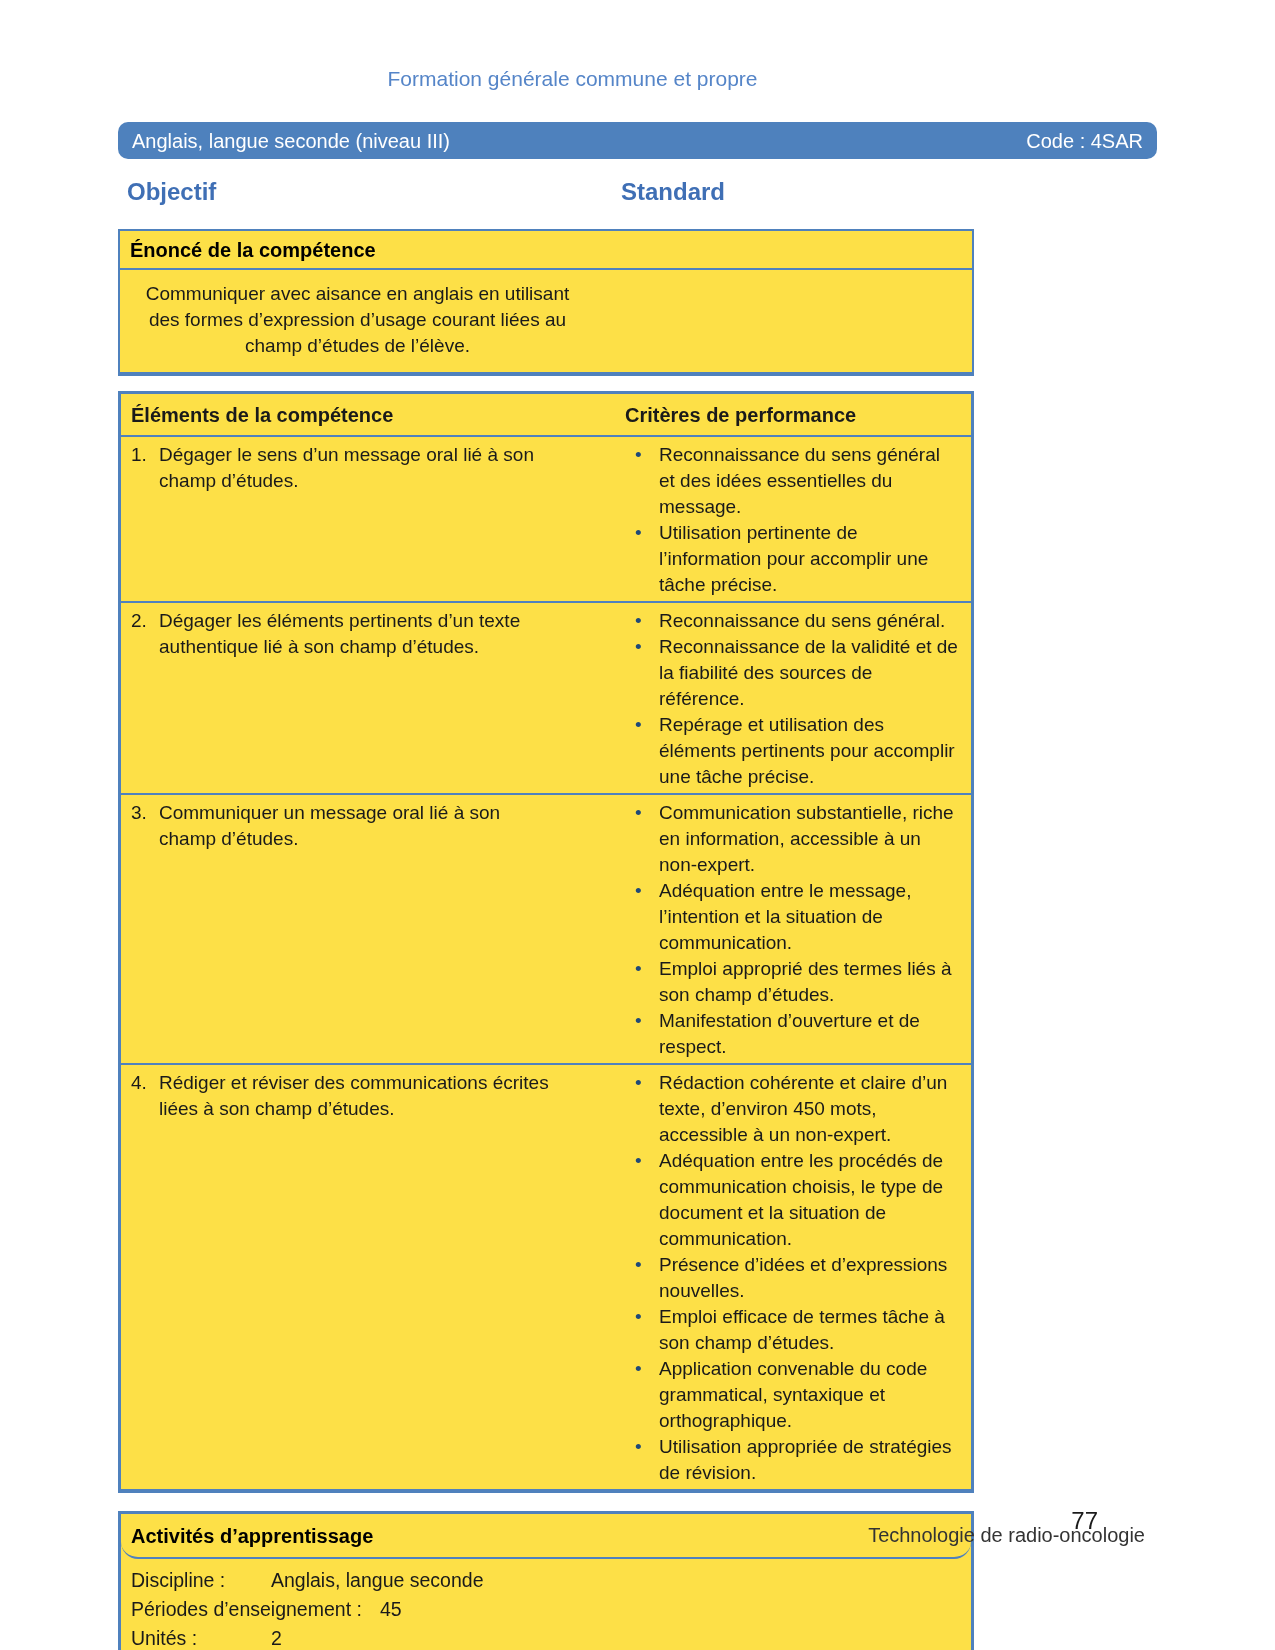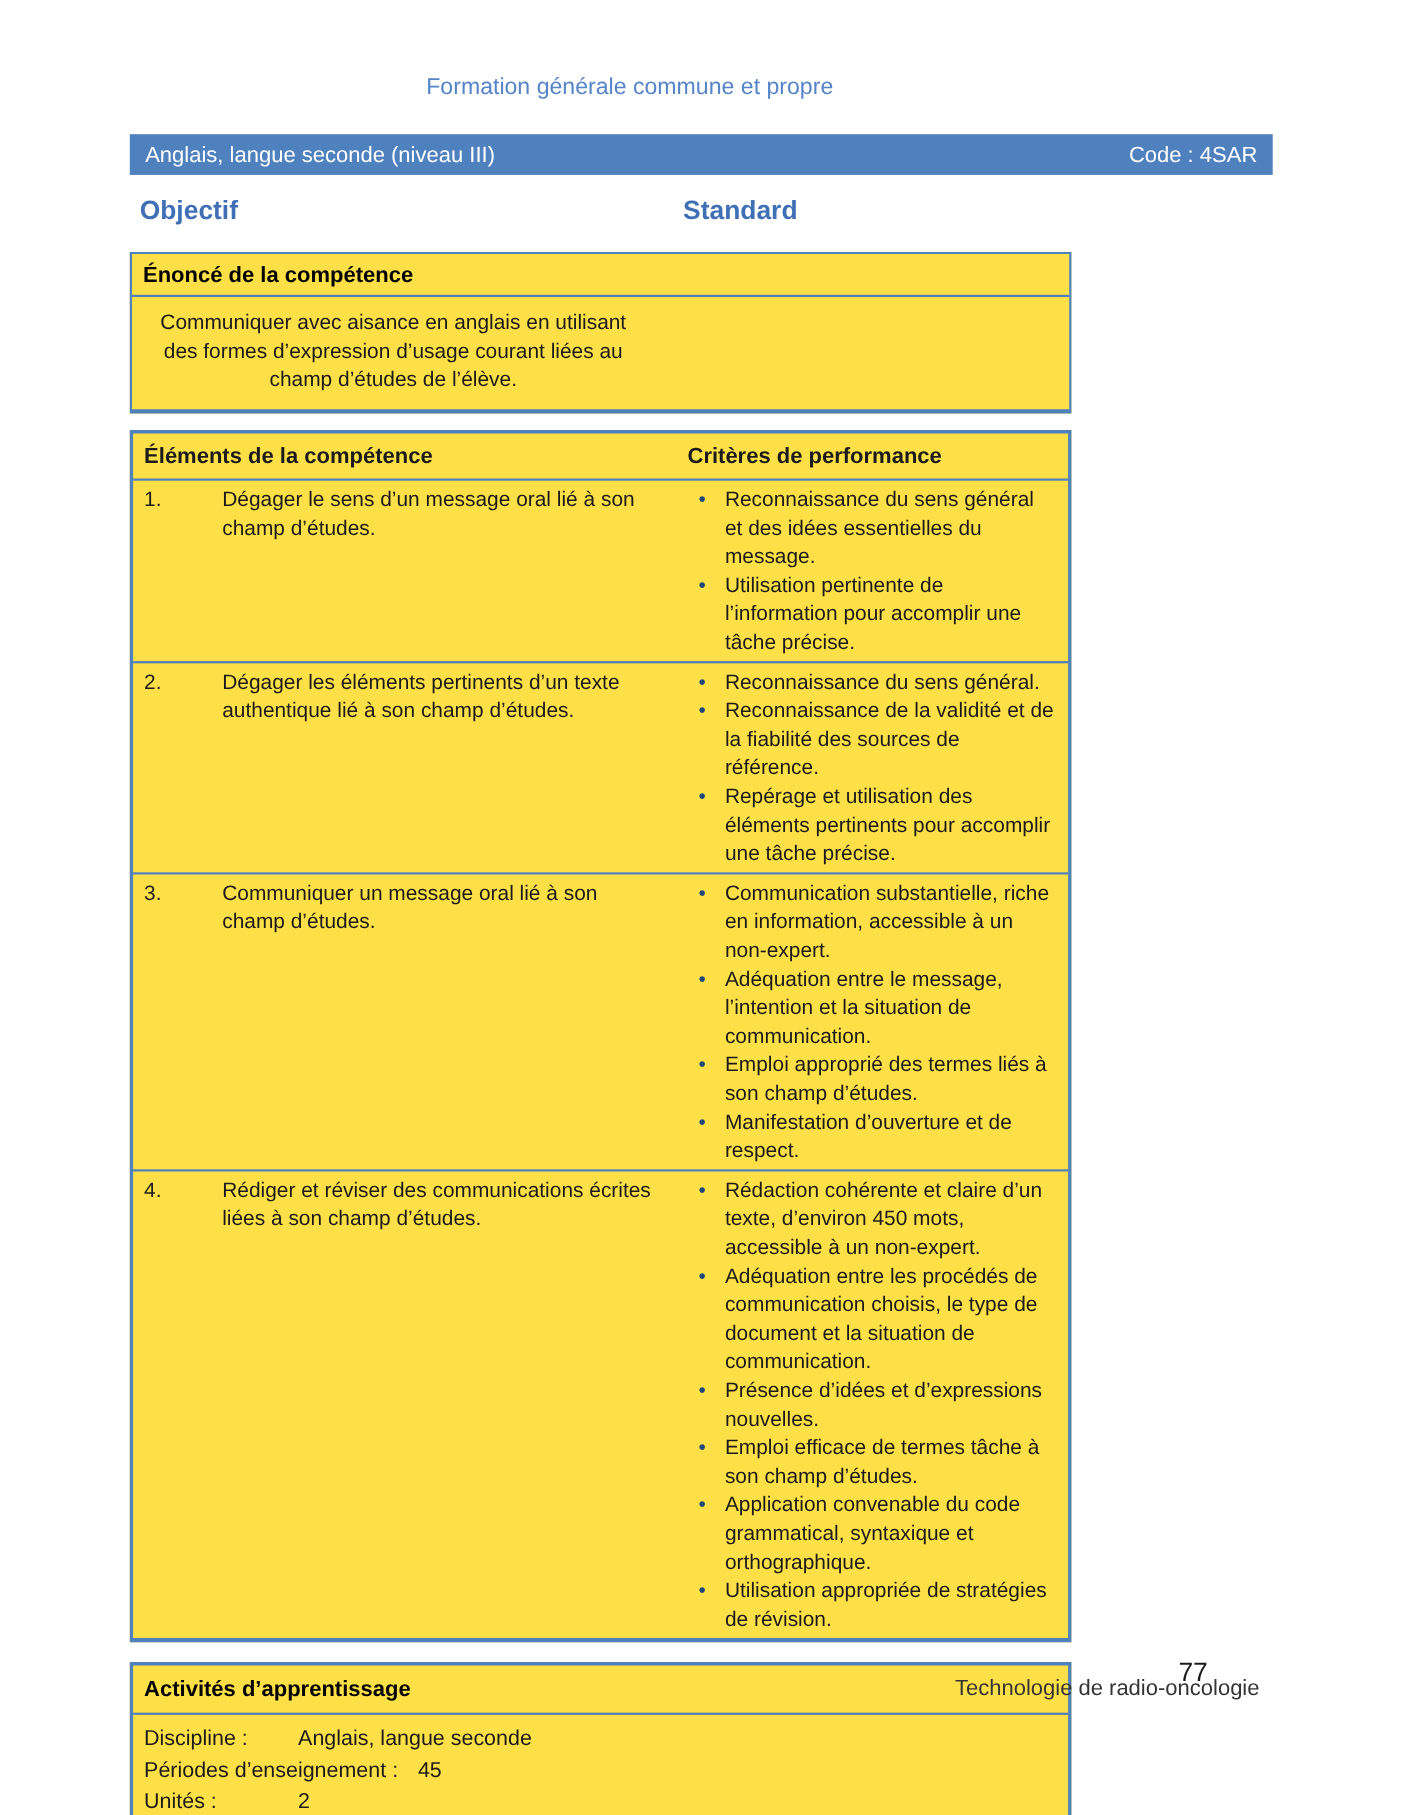--- a/index.html
+++ b/index.html
@@ -10,21 +10,21 @@
     color:#1a1a1a; font-size:19px; line-height:26px;
   }
   .header-right {
     padding-top:66px; margin-right:130px; text-align:center;
     color:#5585C8; font-size:21px;
   }
   .banner {
     margin:30px 0 0 118px; width:1039px; height:37px;
     background:#4E81BD; color:#ffffff;
     display:flex; align-items:center; justify-content:space-between;
-    padding:0 14px; font-size:20px;
+    padding:0 14px; font-size:20px;border-radius:10px;
   }
   .col-titles {
     margin:20px 0 0 118px; width:980px;
     display:grid; grid-template-columns:494px 1fr;
   }
   .col-titles .ctitle {
     color:#3F6FB5; font-weight:bold; font-size:24px; padding-left:9px;
   }
   .box {
     margin-left:118px; width:856px;
@@ -46,31 +46,31 @@
     border-bottom:2px solid #4F81BD;
   }
   .thead .th { font-weight:bold; font-size:20px; padding:8px 10px 7px 10px; }
   .trow {
     display:grid; grid-template-columns:494px 1fr;
     border-bottom:2px solid #4F81BD;
   }
   .trow:last-child { border-bottom:none; }
   .cell-left { padding:5px 10px 3px 10px; display:flex; }
   .cell-left .num { width:28px; flex:0 0 28px; }
-  .cell-left .etext { max-width:400px;margin-left:43px; }
+  .cell-left .etext { max-width:400px; }
   .cell-right { padding:5px 10px 3px 14px; }
   .crit { display:flex; }
   .crit .blt {
     flex:0 0 30px; width:30px; color:#1F4978; text-align:left;
     padding-left:6px; font-size:19px;
   }
   .crit .ctext { max-width:455px; }
 
   .activities { margin-top:18px; }
-  .activities .box-header { padding:9px 10px 8px 10px; }
+  .activities .box-header { padding:9px 10px 8px 10px;border-radius:17px; }
   .act-body { padding:7px 10px 12px 10px; line-height:29px; font-size:19.5px; }
   .act-label { display:inline-block; min-width:122px; }
   .act-value { padding-left:18px; }
 
   .footer-program {
     position:absolute; top:1522px; right:130px;
     color:#333333; font-size:20px;
   }
   .page-number {
     position:absolute; top:1508px; left:118px; width:980px;

